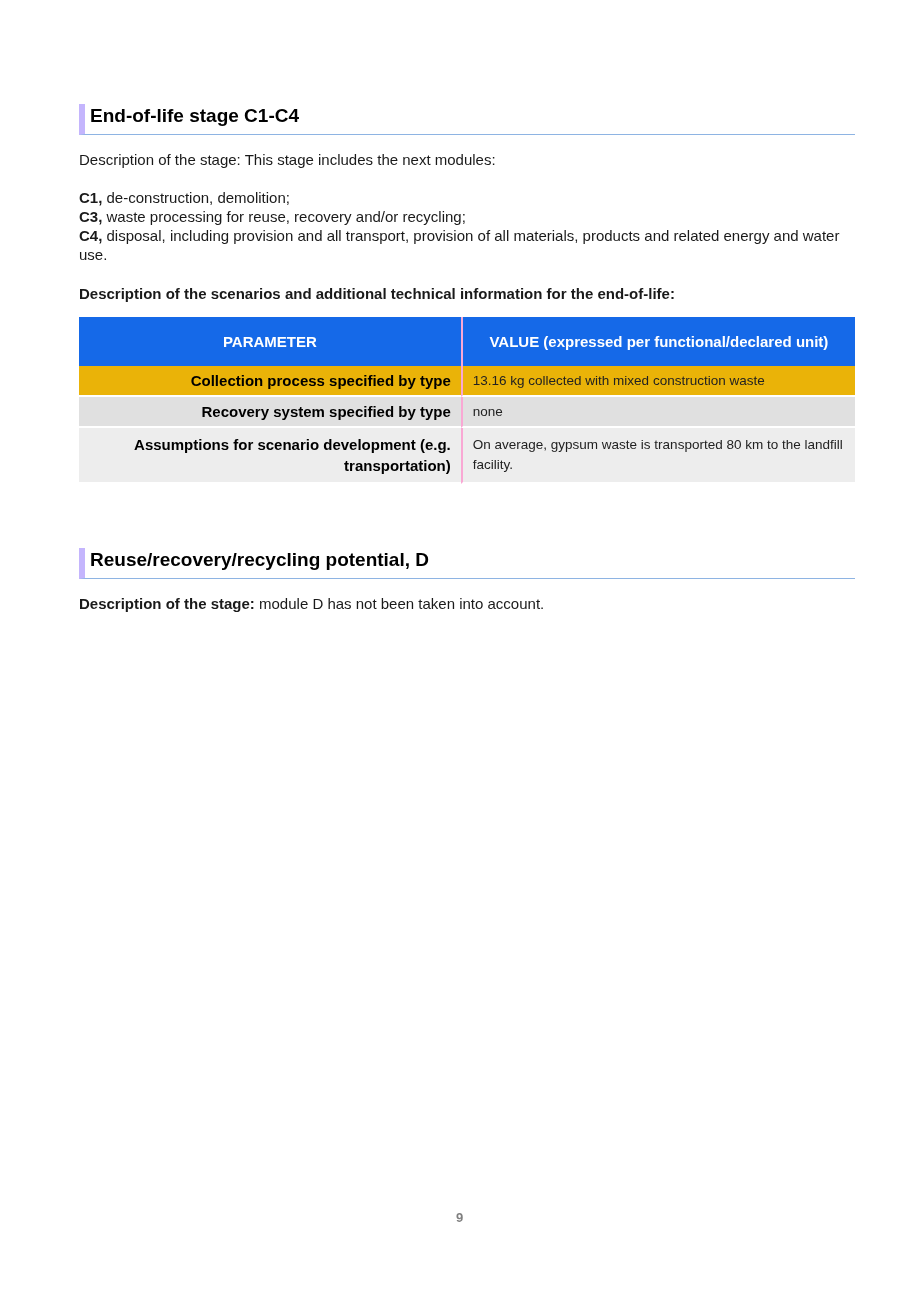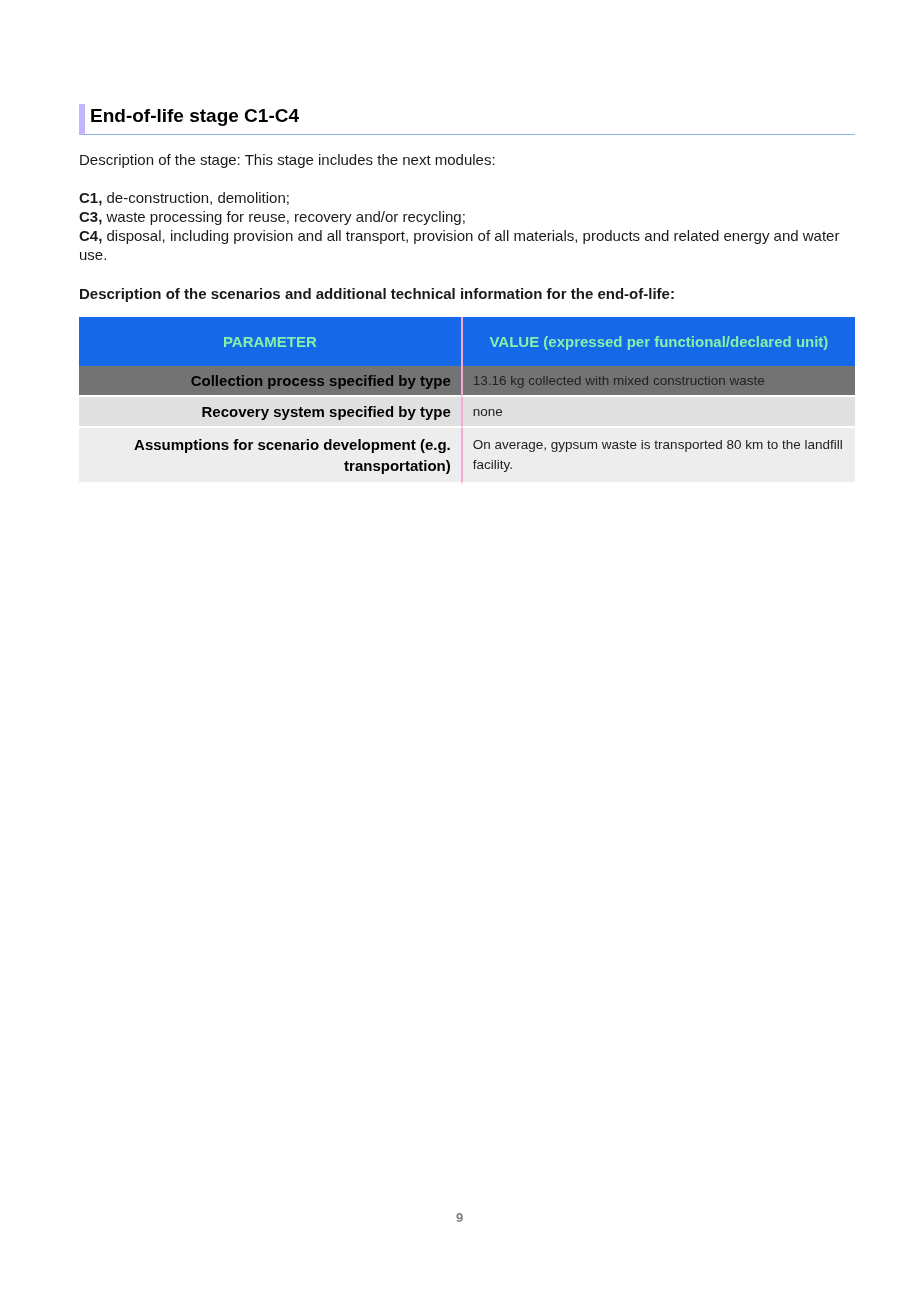--- a/index.html
+++ b/index.html
@@ -43,21 +43,21 @@
   table.scenario-table {
     width: 100%;
     border-collapse: separate;
     border-spacing: 0;
     table-layout: fixed;
   }
   .scenario-table col.c1 { width: 49.2%; }
   .scenario-table col.c2 { width: 50.8%; }
   .scenario-table th {
     background: #1569e8;
-    color: #86efac;
+    color: #ffffff;
     font-size: 15px;
     font-weight: bold;
     height: 41px;
     text-align: center;
     vertical-align: middle;
     padding: 16px 8px;
   }
   .scenario-table th.value-col,
   .scenario-table td.value-col {
     border-left: 2px solid #f9a8d4;
@@ -74,21 +74,21 @@
     color: #000000;
     line-height: 21px;
   }
   .scenario-table td.value-col {
     font-size: 13.5px;
     text-align: left;
     color: #222222;
     line-height: 20px;
     margin-top: 39px;
   }
-  .scenario-table tr.shade-a td { background: #737373; }
+  .scenario-table tr.shade-a td { background: #eab308; }
   .scenario-table tr.shade-b td { background: #e0e0e0; }
   .scenario-table tr.shade-c td { background: #ededed; }
   .scenario-table tr.row-std td { height: 28px; }
   .scenario-table tr.row-tall td { height: 56px; }
   .section-2 { margin-top: 64px; }
   .stage-desc { font-size: 15px; line-height: 19px; }
   .stage-desc .label { font-weight: bold; }
   .page-number {
     position: absolute;
     left: 0;
@@ -144,17 +144,23 @@
           <td class="param-col">Recovery system specified by type</td>
           <td class="value-col">none</td>
         </tr>
         <tr class="shade-c row-tall">
           <td class="param-col">Assumptions for scenario development (e.g. transportation)</td>
           <td class="value-col">On average, gypsum waste is transported 80 km to the landfill facility.</td>
         </tr>
       </tbody>
     </table>
 
+    <div class="section-2">
+      <div class="section-heading">Reuse/recovery/recycling potential, D</div>
+      <div class="stage-desc">
+        <span class="label">Description of the stage:</span><span> module D has not been taken into account.</span>
+      </div>
+    </div>
 
   </div>
 
   <div class="page-number">9</div>
 </div>
 
 </body></html>

